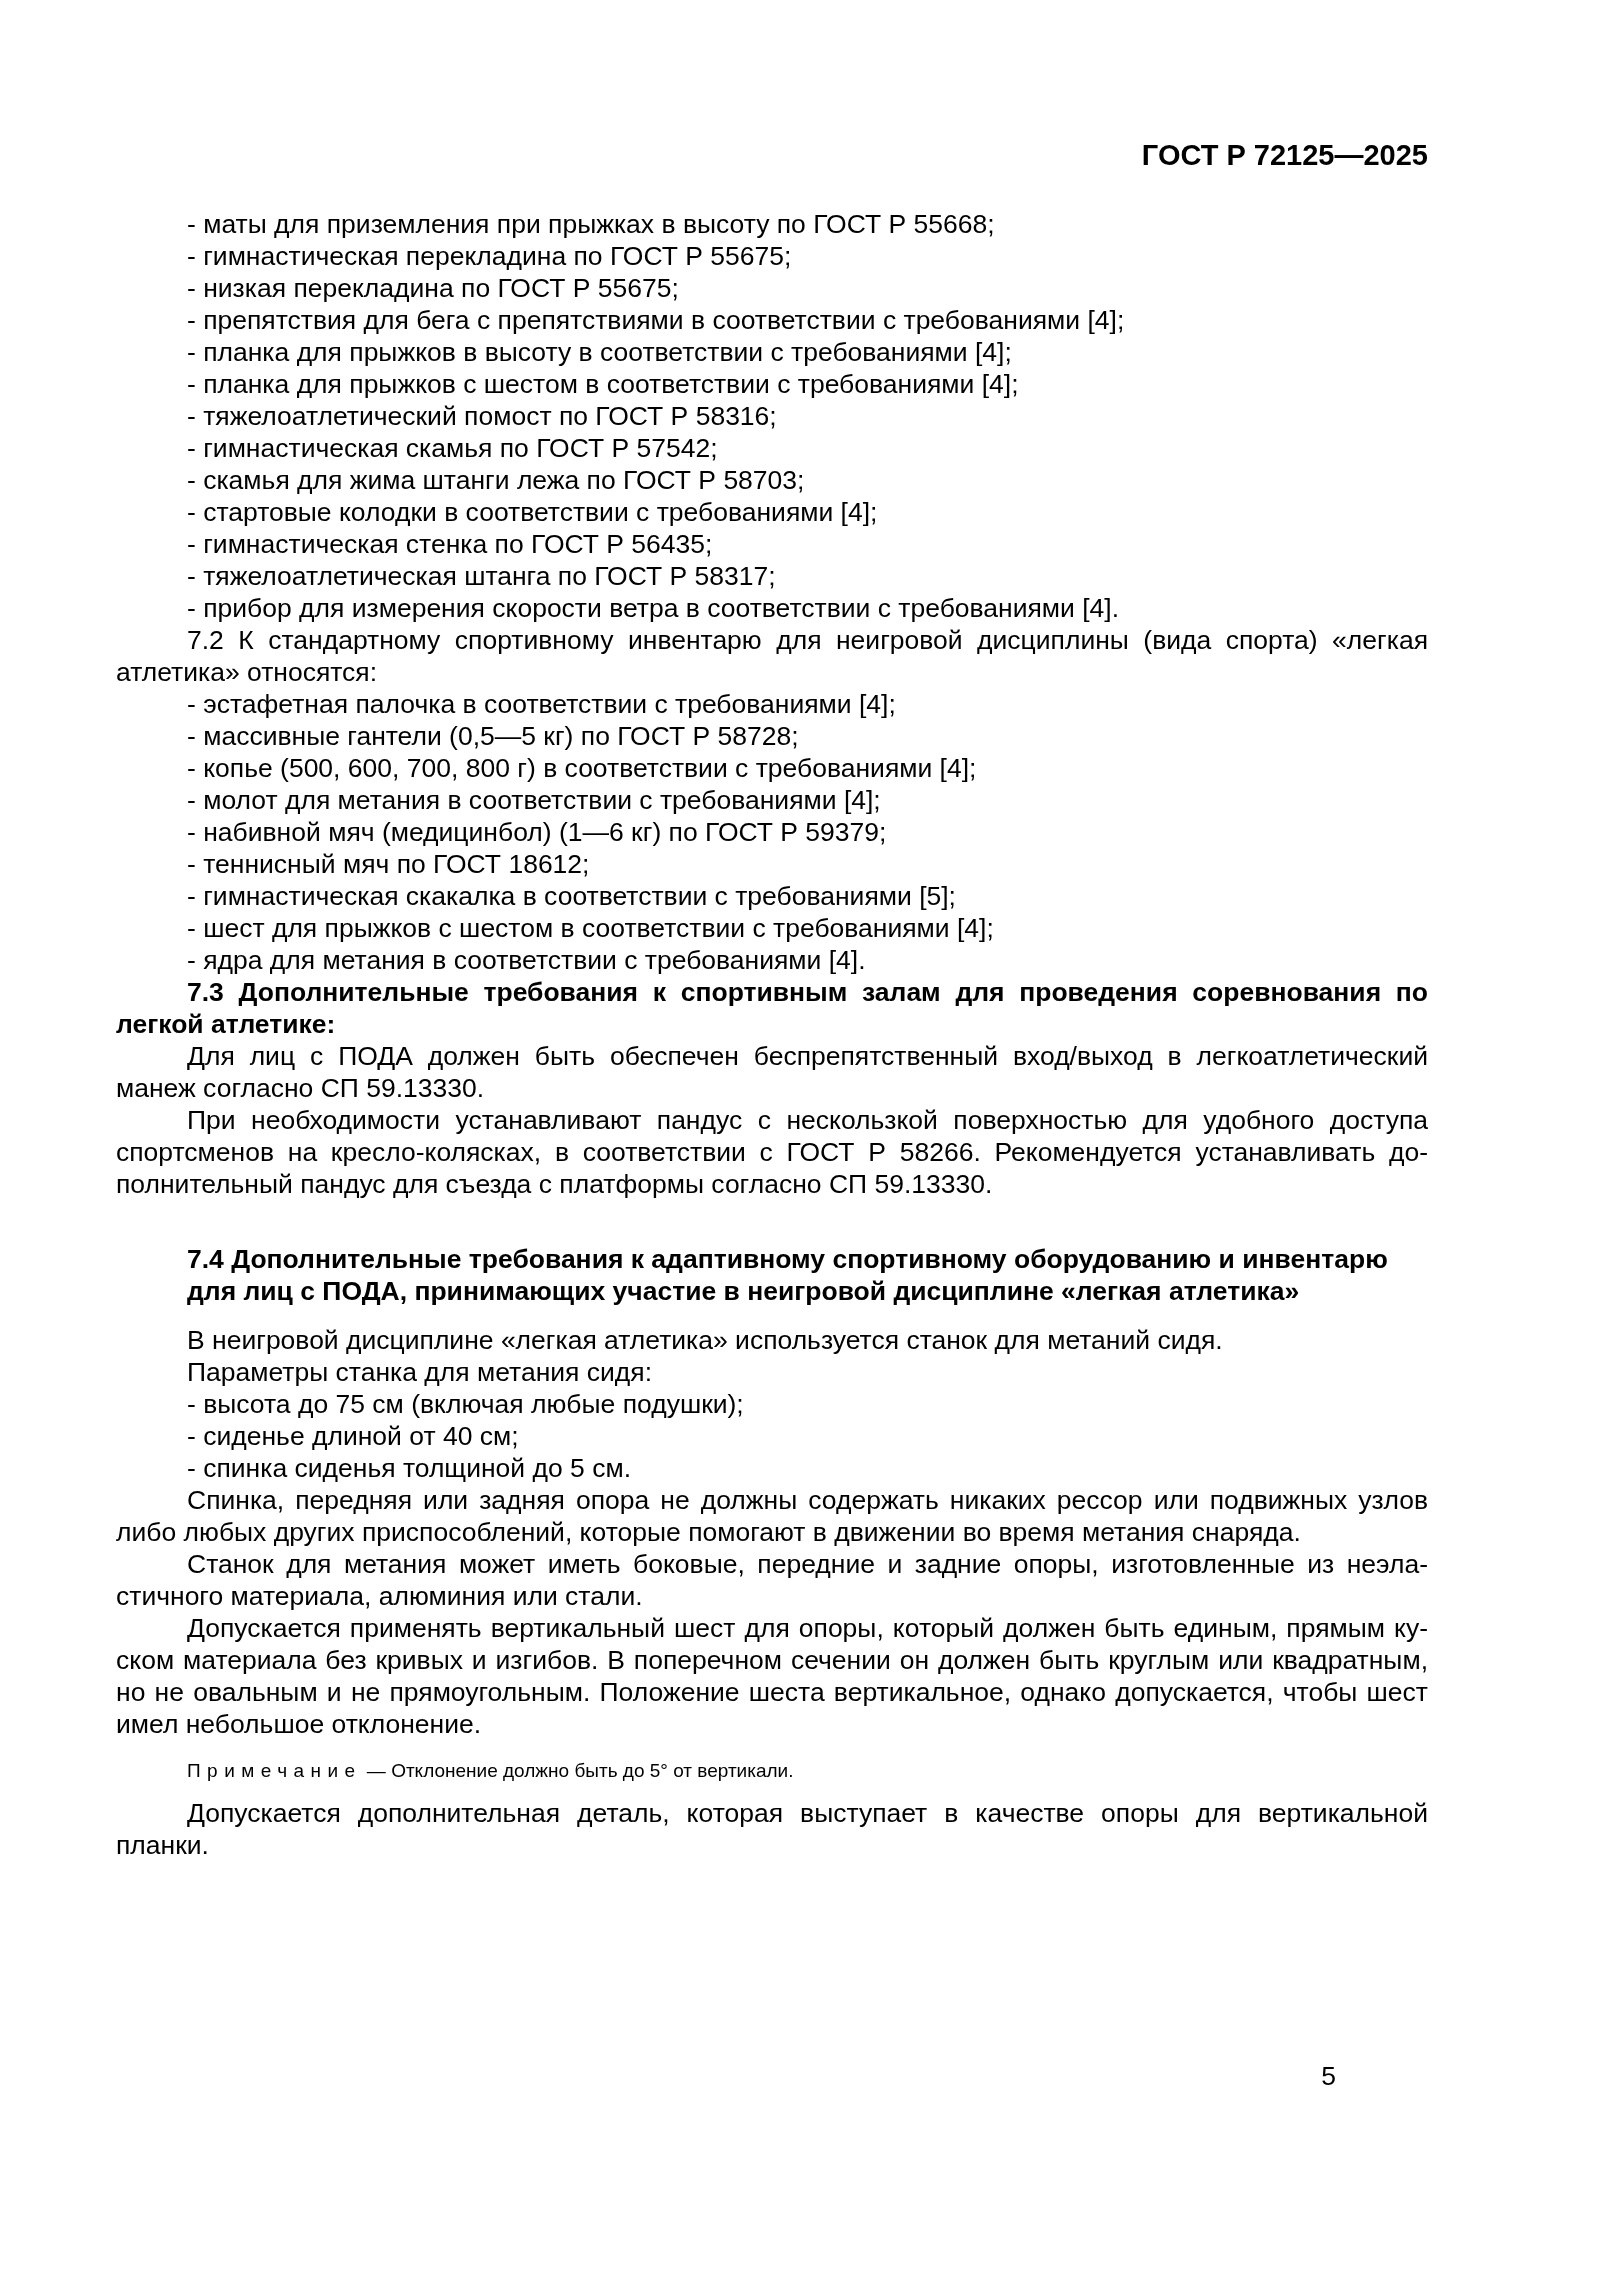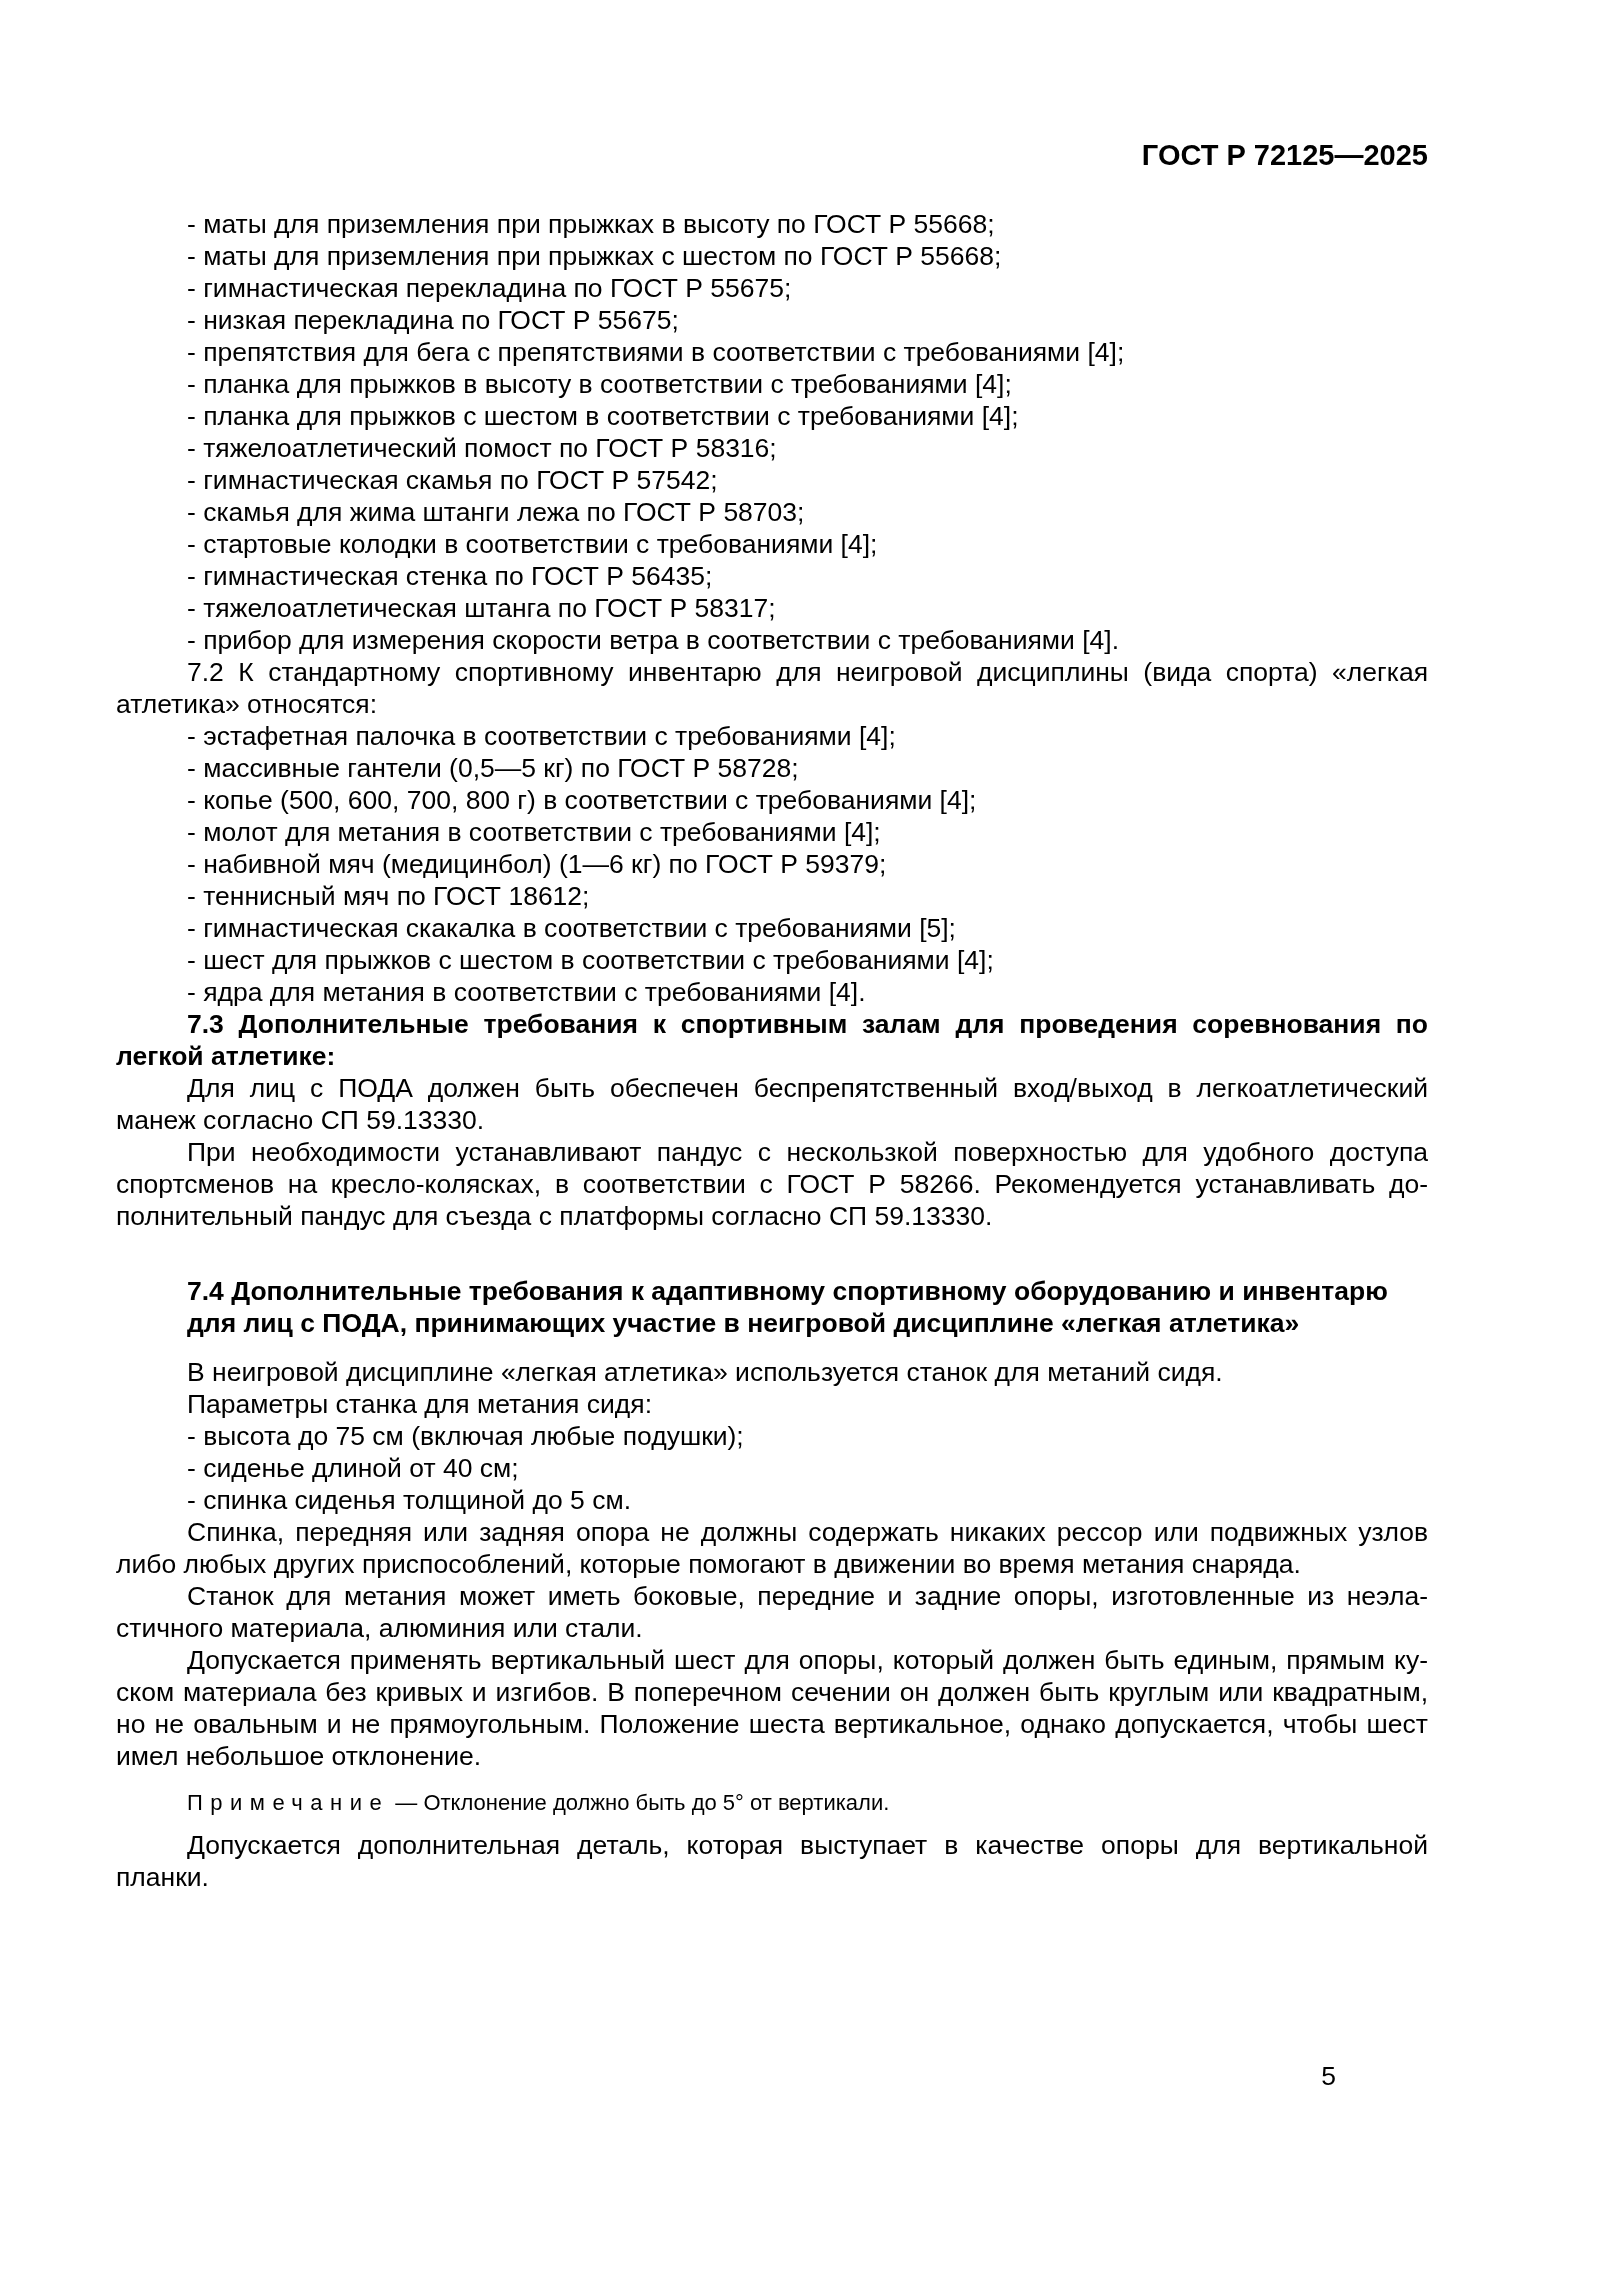--- a/index.html
+++ b/index.html
@@ -46,21 +46,21 @@
     text-indent: 71px;
   }
   p.h-block {
     margin: 43px 0 16.7px 71px;
     font-weight: bold;
     text-align: left;
     text-indent: 0;
   }
   p.note {
     margin: 17.6px 0 12.7px 0;
-    font-size: 22px;
+    font-size: 19px;
     line-height: 27.4px;
     text-indent: 71px;
     text-align: left;
   }
   .note-label {
     letter-spacing: 0.34em;
   }
   .page-number {
     position: absolute;
     top: 2060px;
@@ -73,21 +73,20 @@
 <body>
 
 <div class="page">
   <div class="content">
 
     <div class="doc-header">ГОСТ Р 72125—2025</div>
 
     <div class="body-text">
 
       <p class="p">- маты для приземления при прыжках в высоту по ГОСТ Р 55668;</p>
-      <p class="p">- маты для приземления при прыжках с шестом по ГОСТ Р 55668;</p>
       <p class="p">- гимнастическая перекладина по ГОСТ Р 55675;</p>
       <p class="p">- низкая перекладина по ГОСТ Р 55675;</p>
       <p class="p">- препятствия для бега с препятствиями в соответствии с требованиями [4];</p>
       <p class="p">- планка для прыжков в высоту в соответствии с требованиями [4];</p>
       <p class="p">- планка для прыжков с шестом в соответствии с требованиями [4];</p>
       <p class="p">- тяжелоатлетический помост по ГОСТ Р 58316;</p>
       <p class="p">- гимнастическая скамья по ГОСТ Р 57542;</p>
       <p class="p">- скамья для жима штанги лежа по ГОСТ Р 58703;</p>
       <p class="p">- стартовые колодки в соответствии с требованиями [4];</p>
       <p class="p">- гимнастическая стенка по ГОСТ Р 56435;</p>

